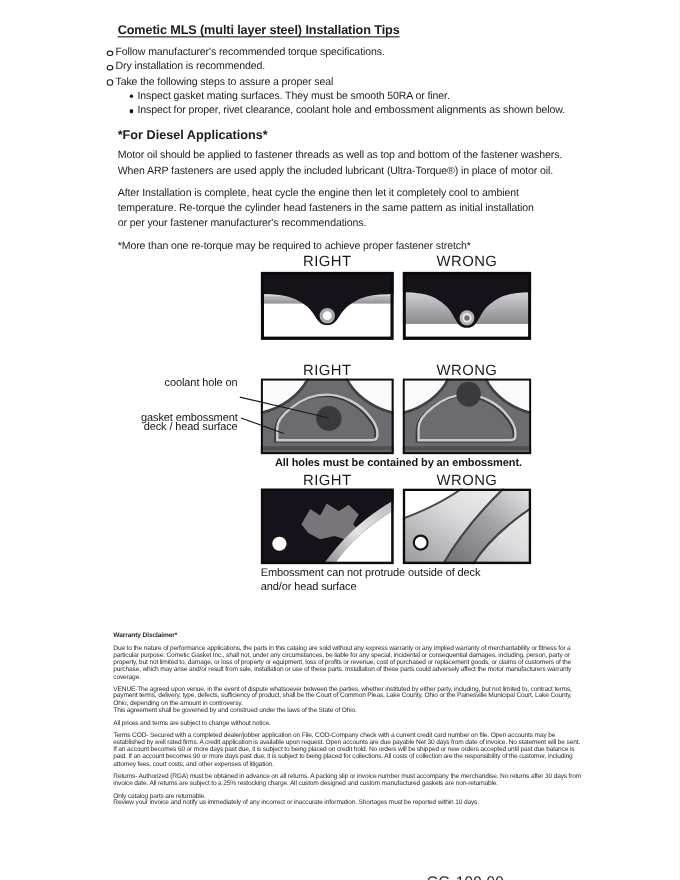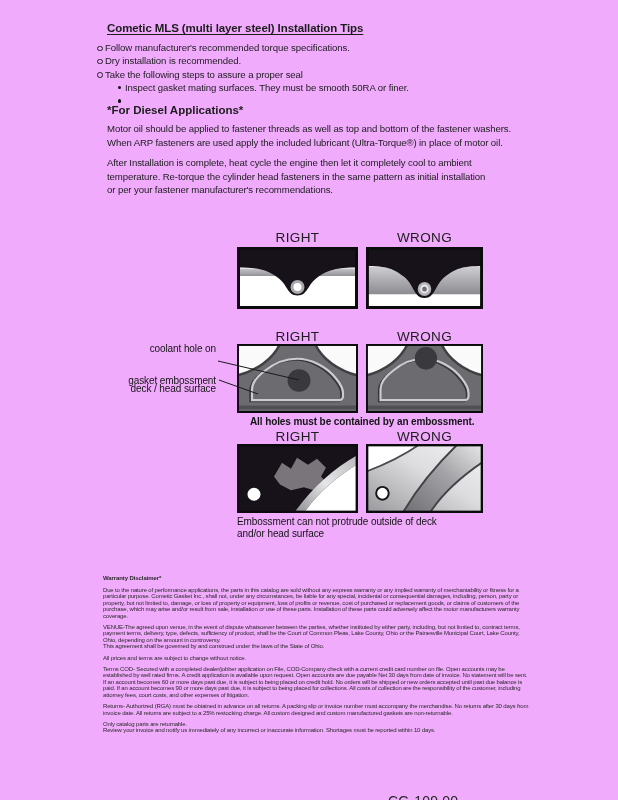--- a/index.html
+++ b/index.html
@@ -1,17 +1,17 @@
 <!DOCTYPE html>
 <html><head>
 <meta charset="utf-8">
 <style>
   html,body{margin:0;padding:0;background:#e9e9e9;}
   .page{
-    position:relative;width:618px;height:800px;background:#f0abfc;
+    position:relative;width:618px;height:800px;background:#ffffff;
     font-family:"Liberation Sans","DejaVu Sans",sans-serif;color:#1c1c1c;
     overflow:hidden;margin:0 auto;
   }
   
   .textcol{position:absolute;left:97px;top:16px;width:440px;}
   .doc-title{
     font-size:11.5px;font-weight:bold;letter-spacing:-0.1px;
     padding-left:10px;margin:6px 0 7px 0;
     text-decoration:underline;text-underline-offset:2px;
   }
@@ -54,32 +54,36 @@
     <div class="b-row">
       <span class="b-ring"></span>
       <span>Take the following steps to assure a proper seal</span>
     </div>
     <div class="sb-row">
       <span class="sb-dot"></span>
       <span>Inspect gasket mating surfaces.  They must be smooth 50RA or finer.</span>
     </div>
     <div class="sb-row">
       <span class="sb-dot"></span>
+      <span>Inspect for proper, rivet clearance, coolant hole and embossment alignments as shown below.</span>
     </div>
 
     <div class="diesel-h">*For Diesel Applications*</div>
 
     <div class="para">
       <div>Motor oil should be applied to fastener threads as well as top and bottom of the fastener washers.</div>
       <div>When ARP fasteners are used apply the included lubricant (Ultra-Torque®) in place of motor oil.</div>
     </div>
     <div class="para">
       <div>After Installation is complete, heat cycle the engine then let it completely cool to ambient</div>
       <div>temperature. Re-torque the cylinder head fasteners in the same pattern as initial installation</div>
       <div>or per your fastener manufacturer's recommendations.</div>
+    </div>
+    <div class="para">
+      <div>*More than one re-torque may be required to achieve proper fastener stretch*</div>
     </div>
   </div>
 
   <div class="dlabel" style="left:237px;top:230px;">RIGHT</div>
   <div class="dlabel" style="left:364px;top:230px;">WRONG</div>
 
   <div class="dbox" style="left:237px;top:247px;width:121px;height:62px;">
     <svg viewBox="0 0 121 62" preserveAspectRatio="none">
       <defs>
         <linearGradient id="g1r" x1="0" y1="0" x2="0" y2="1">

